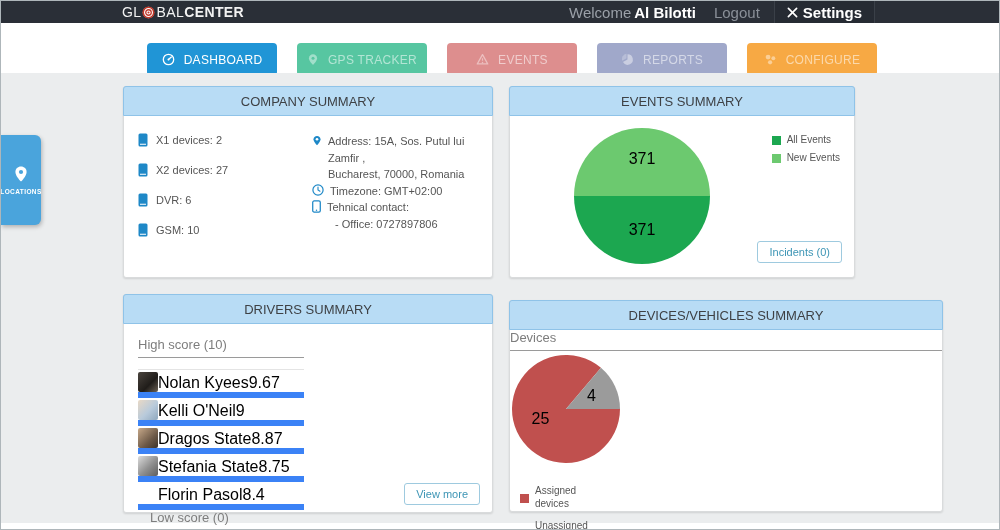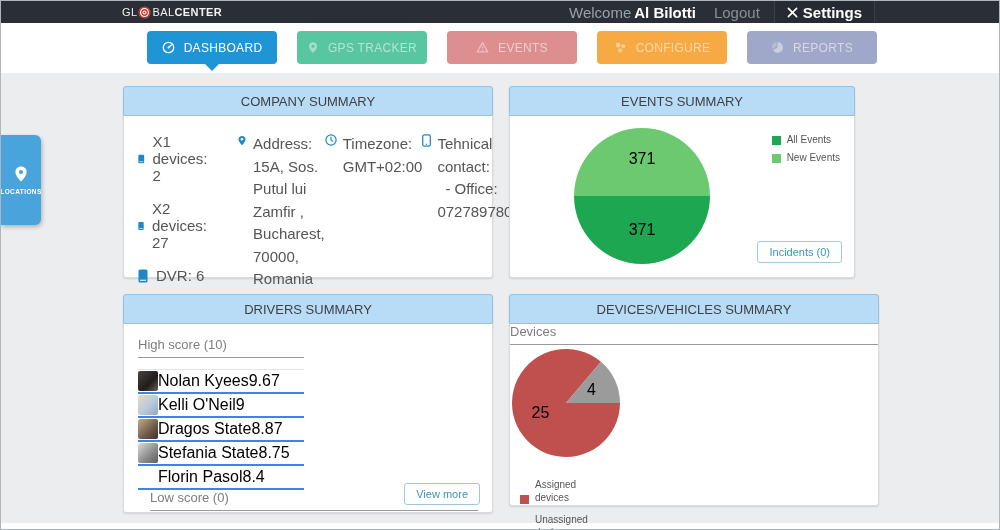--- a/index.html
+++ b/index.html
@@ -1,33 +1,33 @@
 <!DOCTYPE html>
 <html><head>
 <meta charset="utf-8">
 <style>
   html,body{margin:0;padding:0;background:#dfe3e5;}
   .screen{position:relative;width:1000px;height:530px;background:#fff;overflow:hidden;
           font-family:"Liberation Sans",sans-serif;border:1px solid #aeb6ba;box-sizing:border-box;}
 
   
   .topbar{position:absolute;top:0;left:0;right:0;height:22px;background:#2a2f37;display:flex;align-items:center;color:#fff;}
-  .brand{margin-left:121px;font-size:11px;letter-spacing:.4px;display:flex;align-items:center;color:#f2f2f2;}
+  .brand{margin-left:121px;font-size:14px;letter-spacing:.4px;display:flex;align-items:center;color:#f2f2f2;}
   .brand .bold{font-weight:bold;}
   .brand svg{margin:0 1px;}
   .topbar-right{margin-left:auto;margin-right:124px;display:flex;align-items:center;font-size:15px;height:100%;}
   .welcome{color:#9aa0a8;margin-right:18px;}
   .welcome b{color:#fff;margin-left:3px;}
   .logout{color:#8a9098;margin-right:14px;cursor:pointer;}
   .settings{display:flex;align-items:center;gap:5px;color:#fff;padding:0 12px;height:100%;
             border-left:1px solid #3a4048;border-right:1px solid #3a4048;background:#262b33;cursor:pointer;}
 
   
   .tabbar{position:absolute;top:22px;left:0;right:0;height:50px;background:#fff;border-bottom:1px solid #d3d9db;}
-  .tabs{display:flex;gap:20px;margin:8px 122px 0;padding-left:24px;}
+  .tabs{display:flex;gap:20px;margin:20px 122px 0;padding-left:24px;}
   .tab{flex:1;height:33px;border-radius:4px;display:flex;align-items:center;justify-content:center;gap:9px;
        font-size:12px;letter-spacing:.3px;color:rgba(255,255,255,.55);position:relative;cursor:pointer;}
   .tab svg{opacity:.8;}
   .tab.active{color:#fff;}
   .tab.active svg{opacity:1;}
   .tab.active::after{content:"";position:absolute;top:100%;left:50%;margin-left:-7px;
                      border:7px solid transparent;border-top:7px solid var(--tab-color);}
 
   
   .main{position:absolute;top:72px;left:0;right:0;height:450px;background:#ebedee;}
@@ -36,49 +36,49 @@
            box-shadow:1px 2px 4px rgba(0,0,0,.25);display:flex;flex-direction:column;align-items:center;
            justify-content:center;gap:5px;color:#fff;cursor:pointer;}
   .loc-label{font-size:6.5px;font-weight:bold;letter-spacing:.4px;}
 
   .card{position:absolute;background:#fff;border:1px solid #d9dbdc;border-radius:3px;box-shadow:0 1px 2px rgba(0,0,0,.12);box-sizing:border-box;}
   .card-header{height:28px;background:#b8dcf5;border:1px solid #8fc3e8;margin:-1px -1px 0 -1px;border-radius:3px 3px 0 0;
                display:flex;align-items:center;justify-content:center;font-size:13px;color:#3e4145;}
   .card-company{left:122px;top:13px;width:370px;height:192px;}
   .card-events{left:508px;top:13px;width:346px;height:192px;}
   .card-drivers{left:122px;top:221px;width:370px;height:219px;}
-  .card-dv{left:508px;top:221px;width:370px;height:212px;}
-
-  
-  .company-body{display:flex;padding:17px 14px 0 14px;font-size:15px;color:#555;}
+  .card-dv{left:508px;top:227px;width:434px;height:212px;}
+
+  
+  .company-body{display:flex;padding:17px 14px 0 14px;font-size:11px;color:#555;}
   .company-left{width:148px;display:flex;flex-direction:column;gap:16px;}
   .company-item{display:flex;align-items:center;gap:8px;}
-  .company-right{flex:1;padding-left:26px;display:flex;gap:0;}
+  .company-right{flex:1;padding-left:26px;display:flex;flex-direction:column;gap:0;}
   .info-line{display:flex;gap:6px;line-height:1.5;}
   .info-line svg{flex:none;margin-top:1px;}
 
   
   .events-body{position:relative;display:flex;height:163px;padding:0 14px;box-sizing:border-box;}
   .pie-wrap-events{margin-left:48px;margin-top:10px;}
   .legend{display:flex;flex-direction:column;gap:7px;font-size:10px;color:#555;margin-top:18px;margin-left:auto;}
   .legend--narrow{margin-left:10px;width:78px;gap:10px;margin-top:14px;line-height:1.25;}
-  .legend-item{display:flex;gap:6px;align-items:flex-end;}
+  .legend-item{display:flex;gap:6px;align-items:center;}
   .legend-swatch{width:9px;height:9px;flex:none;margin-top:1px;}
   .btn{position:absolute;border:1px solid #9ecadf;border-radius:3px;background:#fff;color:#3d95b5;
        font-size:11px;padding:4px 11px;cursor:pointer;font-family:"Liberation Sans",sans-serif;}
   .btn-incidents{right:12px;bottom:16px;}
   .btn-viewmore{right:12px;bottom:10px;}
 
   
   .drivers-body{position:relative;display:flex;padding:13px 14px 0 14px;height:178px;box-sizing:content-box;flex-direction:column;}
   .col-high{width:166px;}
   .col-low{flex:1;margin-left:12px;}
   .col-head{font-size:13px;color:#7d7d7d;padding-bottom:5px;border-bottom:1px solid #9a9a9a;}
   .drv-rows{margin-top:11px;border-top:1px solid #e4e4e4;}
-  .drv-row{display:flex;align-items:center;height:22px;border-bottom:2px solid #3b82f6;}
+  .drv-row{display:flex;align-items:flex-end;height:22px;border-bottom:6px solid #3b82f6;}
   .drv-avatar{width:20px;height:20px;border-radius:2px;flex:none;}
   .av-0{background:linear-gradient(135deg,#4a443e,#201d1a 60%,#6b6155);}
   .av-1{background:linear-gradient(135deg,#e9d9c6,#b8cadb 55%,#8fa8be);}
   .av-2{background:linear-gradient(135deg,#c7a98a,#6e5a48 60%,#3c332b);}
   .av-3{background:linear-gradient(135deg,#dcdcdc,#8f8f8f 55%,#5d5d5d);}
   .av-4{background:linear-gradient(135deg,#7b6a55,#3a332b 60%,#191613;}
   .drv-name{flex:1;text-align:center;font-size:11px;color:#4a4a4a;}
   .drv-score{width:36px;text-align:right;font-size:13px;color:#45b5aa;}
   .no-scores{text-align:center;font-size:11px;color:#555;margin-top:56px;}
 
@@ -141,34 +141,34 @@
         <span>GPS TRACKER</span>
       </div>
       <div class="tab" style="background: rgb(221, 142, 142); --tab-color: #dd8e8e;">
         <svg width="13" height="13" viewBox="0 0 16 16">
           <path d="M8 2 L14.5 13.5 H1.5 Z" fill="none" stroke="currentColor" stroke-width="1.6" stroke-linejoin="round"></path>
           <line x1="8" y1="6.5" x2="8" y2="9.5" stroke="currentColor" stroke-width="1.4"></line>
           <circle cx="8" cy="11.6" r=".9" fill="currentColor"></circle>
         </svg>
         <span>EVENTS</span>
       </div>
+      <div class="tab" style="background: rgb(160, 168, 202); --tab-color: #a0a8ca;">
+        <svg width="13" height="13" viewBox="0 0 16 16">
+          <path d="M8 8 V1.5 A6.5 6.5 0 1 1 2.4 11.2 Z" fill="currentColor"></path>
+          <path d="M6.8 6.6 V.9 A6.5 6.5 0 0 0 1.6 9.6 Z" fill="currentColor" opacity=".55"></path>
+        </svg>
+        <span>REPORTS</span>
+      </div>
       <div class="tab" style="background: rgb(247, 169, 68); --tab-color: #f7a944;">
         <svg width="13" height="13" viewBox="0 0 16 16">
           <circle cx="5" cy="5" r="3" fill="currentColor"></circle>
           <circle cx="11.5" cy="6.5" r="2.4" fill="currentColor"></circle>
           <circle cx="7.5" cy="11.5" r="2.6" fill="currentColor"></circle>
         </svg>
         <span>CONFIGURE</span>
-      </div>
-      <div class="tab" style="background: rgb(160, 168, 202); --tab-color: #a0a8ca;">
-        <svg width="13" height="13" viewBox="0 0 16 16">
-          <path d="M8 8 V1.5 A6.5 6.5 0 1 1 2.4 11.2 Z" fill="currentColor"></path>
-          <path d="M6.8 6.6 V.9 A6.5 6.5 0 0 0 1.6 9.6 Z" fill="currentColor" opacity=".55"></path>
-        </svg>
-        <span>REPORTS</span>
       </div>
     </div>
   </div>
 
   <div class="main">
 
     <div class="loc-tab">
       <svg width="16" height="18" viewBox="0 0 16 16">
         <path d="M8 .6C4.8.6 2.4 3 2.4 6 2.4 10.2 8 15.6 8 15.6S13.6 10.2 13.6 6C13.6 3 11.2.6 8 .6z" fill="#fff"></path>
         <circle cx="8" cy="6" r="2.1" fill="#4aa4dc"></circle>

